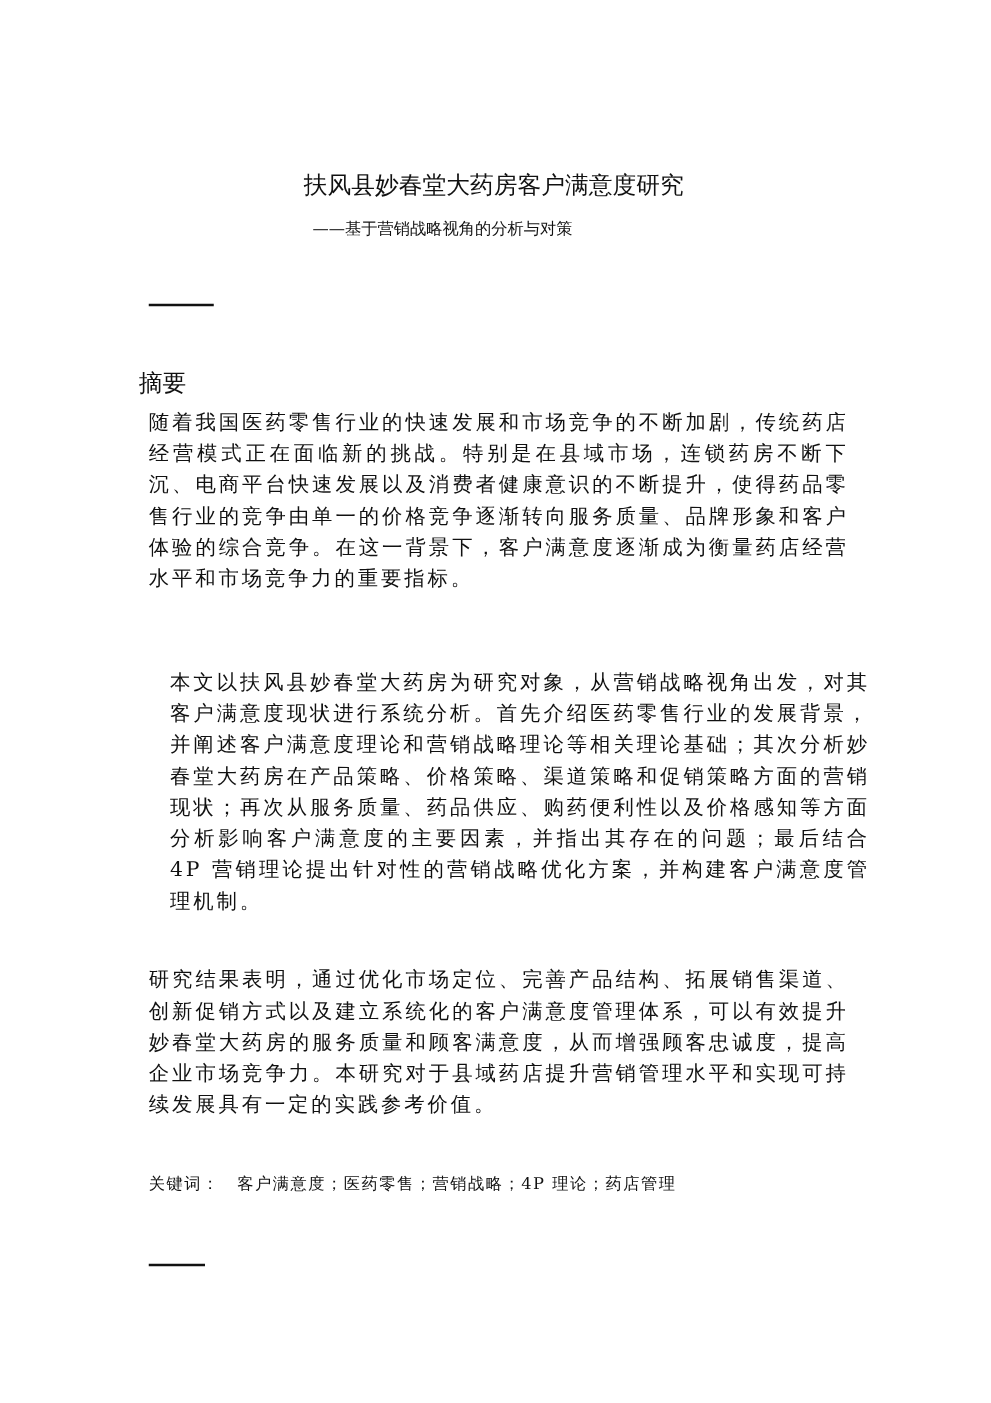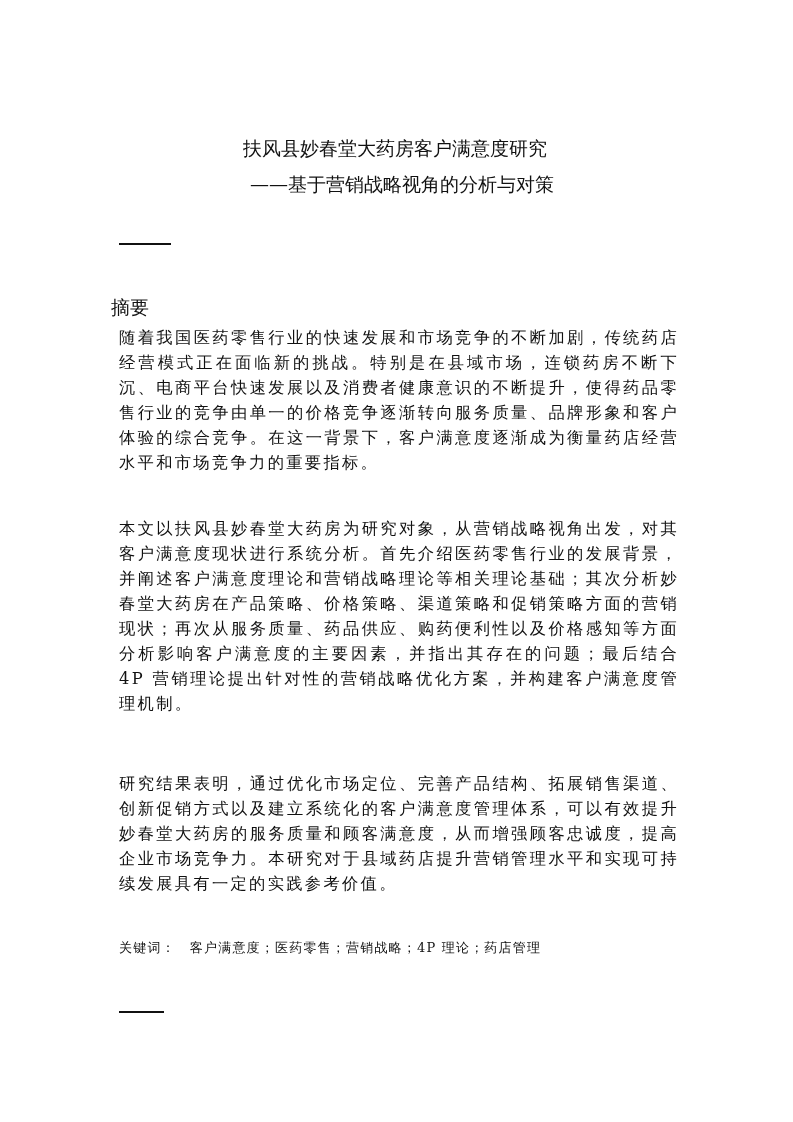--- a/index.html
+++ b/index.html
@@ -7,21 +7,21 @@
     width: 793px; height: 1122px; position: relative; overflow: hidden;
     font-family: "DejaVu Serif", "Liberation Serif", serif;
     color: #111111;
   }
   .title {
     position: absolute; left: 243px; top: 134px;
     font-size: 19px; line-height: 28px; white-space: nowrap;
   }
   .subtitle {
     position: absolute; left: 250px; top: 170px;
-    font-size: 19px; line-height: 28px; white-space: nowrap;
+    font-size: 13px; line-height: 28px; white-space: nowrap;
   }
   .rule {
     position: absolute; height: 2px; background: #111111;
   }
   .rule-top { left: 119px; top: 243px; width: 52px; }
   .rule-bottom { left: 119px; top: 1011px; width: 45px; }
   .heading {
     position: absolute; left: 111px; top: 293px;
     font-size: 19px; line-height: 28px;
   }
@@ -45,21 +45,21 @@
 
 <div>
   <div class="title">扶风县妙春堂大药房客户满意度研究</div>
   <div class="subtitle">——基于营销战略视角的分析与对策</div>
 
   <div class="rule rule-top"></div>
 
   <div class="heading">摘要</div>
 
   <p class="para p1" style="margin:0">随着我国医药零售行业的快速发展和市场竞争的不断加剧，传统药店经营模式正在面临新的挑战。特别是在县域市场，连锁药房不断下沉、电商平台快速发展以及消费者健康意识的不断提升，使得药品零售行业的竞争由单一的价格竞争逐渐转向服务质量、品牌形象和客户体验的综合竞争。在这一背景下，客户满意度逐渐成为衡量药店经营水平和市场竞争力的重要指标。</p>
-  <p class="para p2" style="margin:0">本文以扶风县妙春堂大药房为研究对象，从营销战略视角出发，对其客户满意度现状进行系统分析。首先介绍医药零售行业的发展背景，并阐述客户满意度理论和营销战略理论等相关理论基础；其次分析妙春堂大药房在产品策略、价格策略、渠道策略和促销策略方面的营销现状；再次从服务质量、药品供应、购药便利性以及价格感知等方面分析影响客户满意度的主要因素，并指出其存在的问题；最后结合 4P 营销理论提出针对性的营销战略优化方案，并构建客户满意度管理机制。</p>
+  <p class="para p2" style="margin:17px">本文以扶风县妙春堂大药房为研究对象，从营销战略视角出发，对其客户满意度现状进行系统分析。首先介绍医药零售行业的发展背景，并阐述客户满意度理论和营销战略理论等相关理论基础；其次分析妙春堂大药房在产品策略、价格策略、渠道策略和促销策略方面的营销现状；再次从服务质量、药品供应、购药便利性以及价格感知等方面分析影响客户满意度的主要因素，并指出其存在的问题；最后结合 4P 营销理论提出针对性的营销战略优化方案，并构建客户满意度管理机制。</p>
   <p class="para p3" style="margin:0">研究结果表明，通过优化市场定位、完善产品结构、拓展销售渠道、创新促销方式以及建立系统化的客户满意度管理体系，可以有效提升妙春堂大药房的服务质量和顾客满意度，从而增强顾客忠诚度，提高企业市场竞争力。本研究对于县域药店提升营销管理水平和实现可持续发展具有一定的实践参考价值。</p>
 
   <div class="keywords">
     <span class="kw-label">关键词：</span><span>客户满意度；医药零售；营销战略；4P 理论；药店管理</span>
   </div>
 
   <div class="rule rule-bottom"></div>
 </div>
 
 </body></html>

